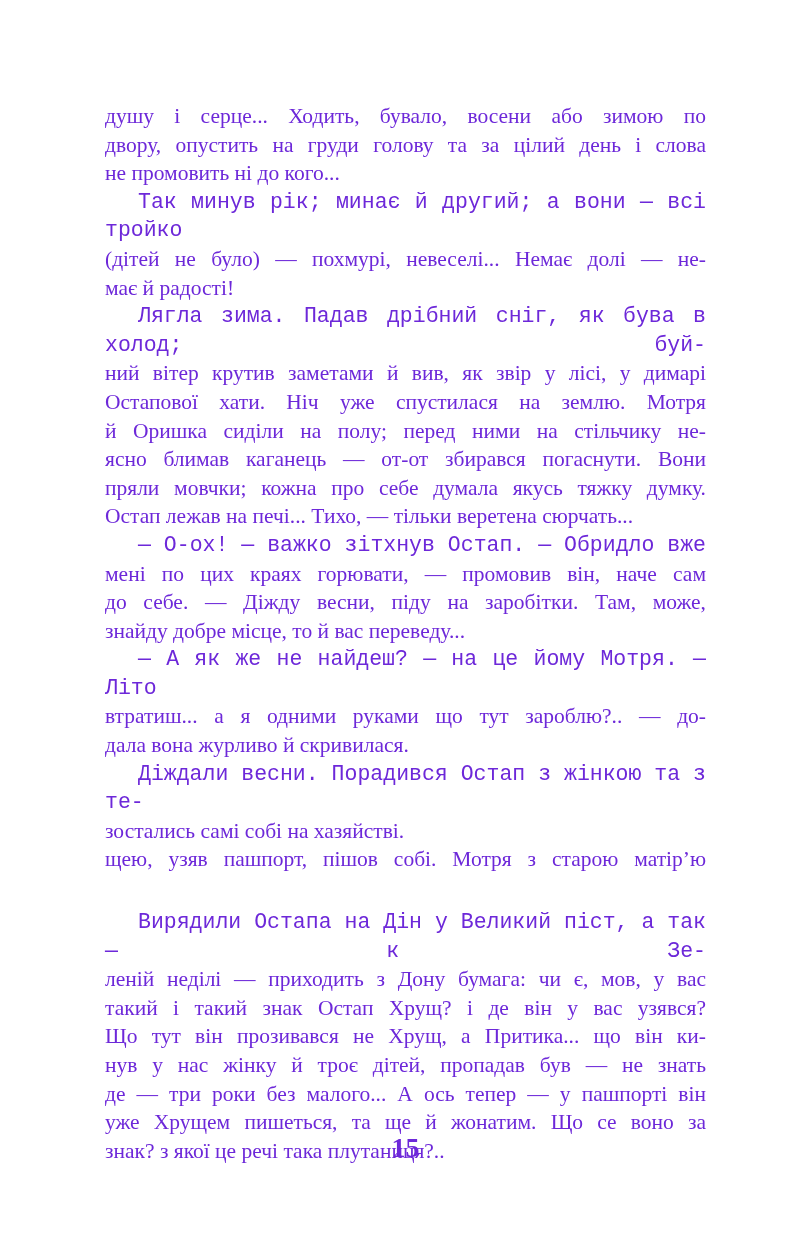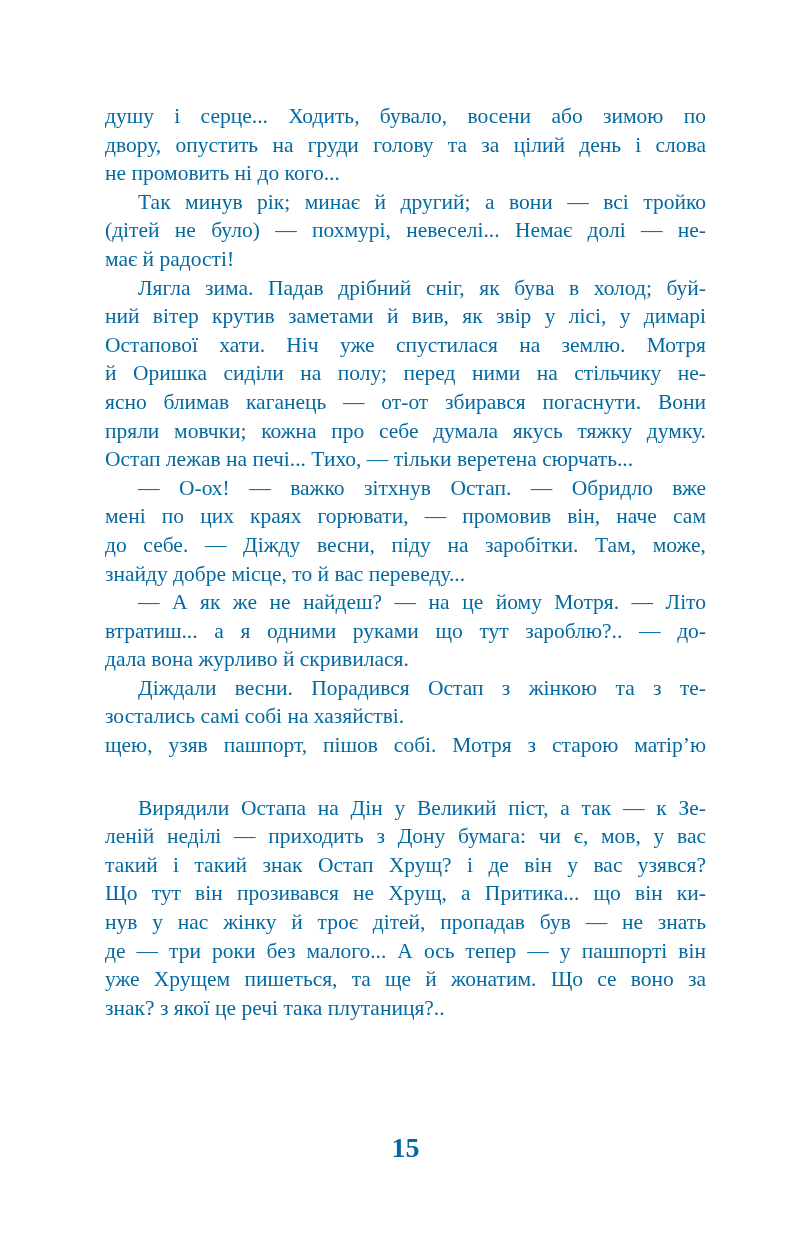--- a/index.html
+++ b/index.html
@@ -9,21 +9,21 @@
     height: 1240px;
     background: #ffffff;
     overflow: hidden;
   }
   .page {
     position: relative;
     width: 802px;
     height: 1240px;
     background: #ffffff;
     font-family: "Liberation Serif", serif;
-    color: #0369a1;
+    color: #6d28d9;
   }
   .text-block {
     position: absolute;
     left: 105px;
     top: 102px;
     width: 601px;
     font-size: 21.5px;
     line-height: 28.6px;
   }
   .para { margin: 0; padding: 0; }
@@ -31,20 +31,21 @@
     text-align: justify;
     text-align-last: justify;
     white-space: normal;
   }
   .line.lastline {
     text-align: left;
     text-align-last: left;
   }
   .para.indent .line:first-child {
     text-indent: 33px;
+    font-family: Liberation Mono, monospace;
   }
   .para.gap {
     margin-top: 34px;
   }
   .page-number {
     position: absolute;
     left: 105px;
     top: 1134px;
     width: 601px;
     text-align: center;

